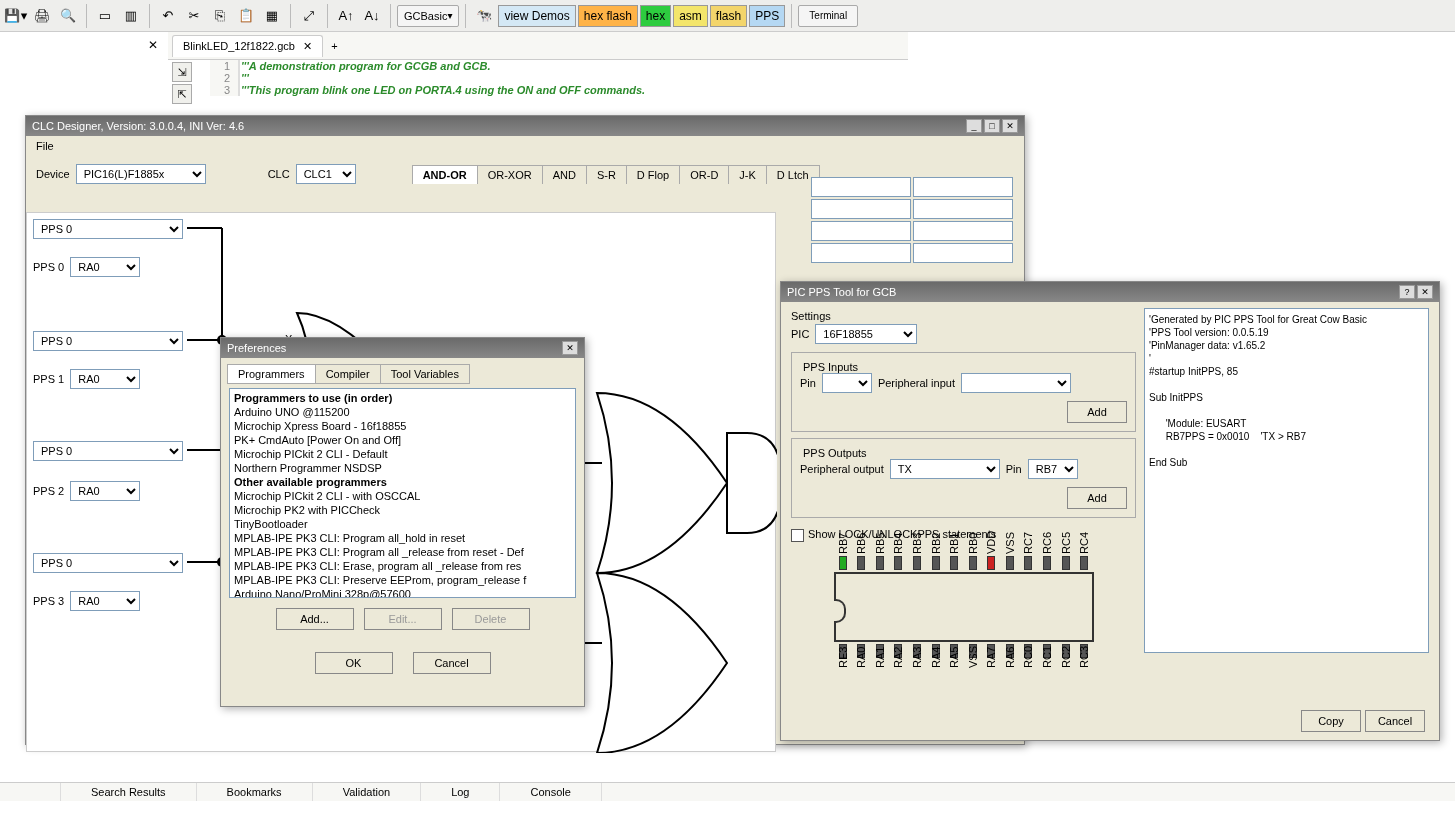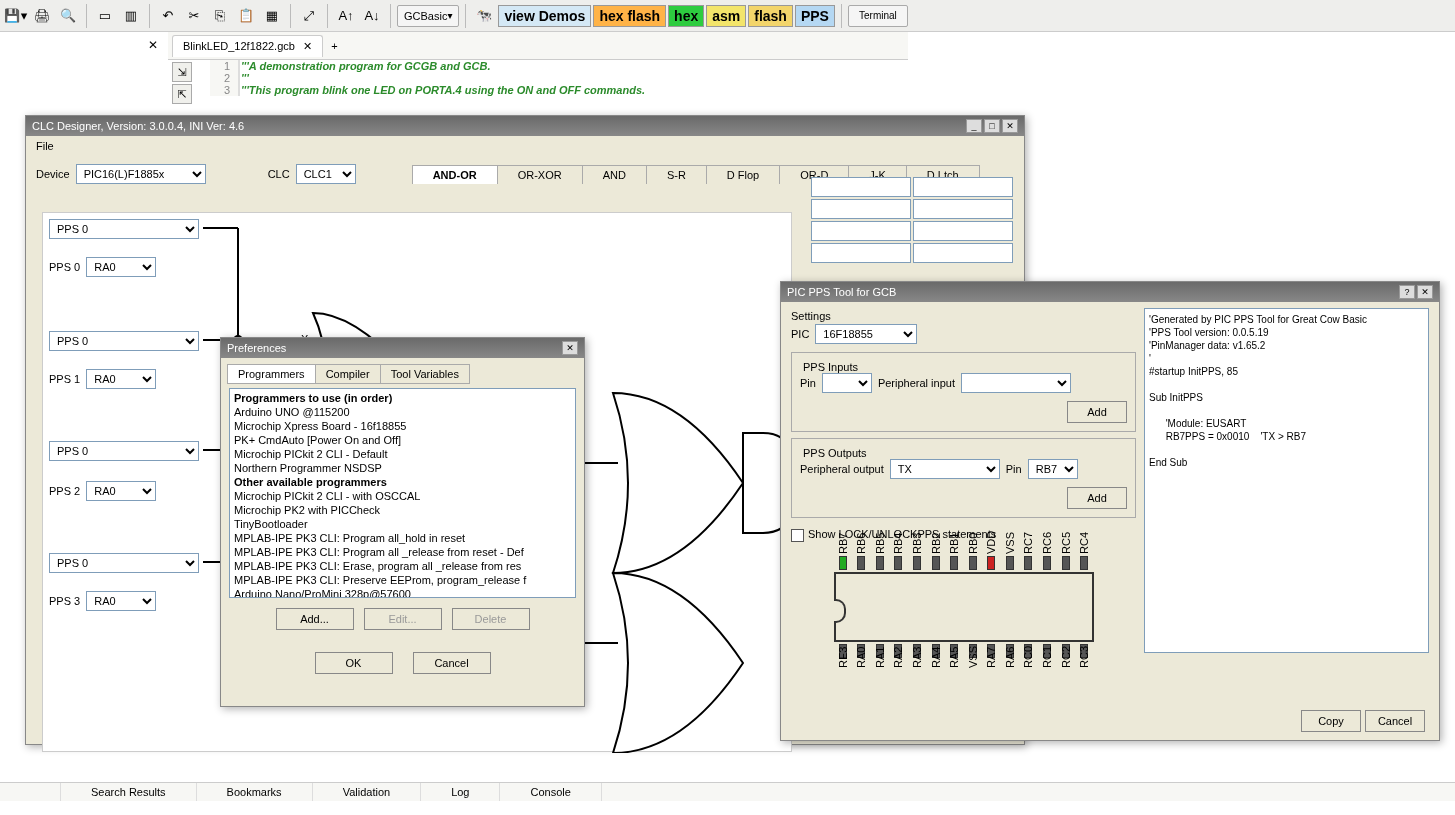--- a/index.html
+++ b/index.html
@@ -1,21 +1,21 @@
 <!DOCTYPE html>
 <html><head>
 <meta charset="utf-8">
 <style>
 * { box-sizing: border-box; margin: 0; padding: 0; font-family: Tahoma, Arial, sans-serif; font-size: 11px; }
 body { background: #fff; width: 1455px; height: 815px; position: relative; overflow: hidden; }
 .toolbar { height: 32px; background: #eeeeec; border-bottom: 1px solid #ccc; display: flex; align-items: center; padding: 0 4px; gap: 2px; }
 .toolbar .sep { width: 1px; height: 24px; background: #bbb; margin: 0 4px; }
 .tbtn { width: 24px; height: 24px; display: flex; align-items: center; justify-content: center; font-size: 13px; cursor: pointer; }
 .tbtn.wide { width: auto; padding: 0 6px; border: 1px solid #aaa; border-radius: 2px; background: #f5f5f5; height: 22px; font-size: 10px; }
-.badge { height: 22px; padding: 0 5px; display: flex; align-items: center; border: 1px solid #999; font-size: 14px; font-weight: bold; }
+.badge { height: 22px; padding: 0 5px; display: flex; align-items: center; border: 1px solid #999; font-size: 12px; font-weight: normal; }
 .badge.orange { background: #ffb347; }
 .badge.green { background: #2dcc3f; }
 .badge.yellow1 { background: #f3e56b; }
 .badge.yellow2 { background: #f3d56b; }
 .badge.blue { background: #b5d8f3; }
 .tabbar { position: absolute; top: 32px; left: 168px; height: 28px; display: flex; align-items: center; background: #f7f7f4; border-bottom: 1px solid #ccc; padding: 0 4px; width: 740px; }
 .tab { padding: 4px 10px; background: #fff; border: 1px solid #ccc; border-bottom: none; border-radius: 3px 3px 0 0; margin-right: 2px; display: flex; align-items: center; gap: 8px; }
 .tab .close { cursor: pointer; }
 .addtab { padding: 2px 6px; cursor: pointer; }
 .gutter-icons { position: absolute; top: 40px; left: 172px; width: 30px; }
@@ -28,25 +28,25 @@
 .window { position: absolute; border: 1px solid #888; background: #ece9d8; box-shadow: 2px 2px 8px rgba(0,0,0,0.3); }
 .titlebar { height: 20px; background: linear-gradient(#6a6a6a,#888); color: #fff; display: flex; align-items: center; padding: 0 6px; font-size: 11px; }
 .titlebar .spacer { flex: 1; }
 .titlebar .wbtn { width: 16px; height: 14px; background: #ddd; color: #000; margin-left: 2px; font-size: 9px; display: flex; align-items: center; justify-content: center; cursor: pointer; border: 1px solid #999; }
 .clc { top: 115px; left: 25px; width: 1000px; height: 630px; z-index: 5; }
 .clc .menubar { padding: 4px 10px; background: #ece9d8; }
 .clc-body { padding: 8px 10px; background: #ece9d8; height: 580px; position: relative; }
 .row { display: flex; align-items: center; gap: 6px; margin-bottom: 8px; }
 select, input[type=text] { height: 20px; border: 1px solid #7f9db9; background: #fff; padding: 0 3px; font-size: 11px; }
 .tabctrl { display: flex; margin-left: 50px; }
-.tabctrl div { padding: 3px 20px; border: 1px solid #aaa; border-bottom: none; background: #ece9d8; margin-right: -1px; font-size: 11px; cursor: pointer; }
+.tabctrl div { padding: 3px 10px; border: 1px solid #aaa; border-bottom: none; background: #ece9d8; margin-right: -1px; font-size: 11px; cursor: pointer; }
 .tabctrl div.active { background: #fff; font-weight: bold; }
 .outputboxes { position: absolute; top: 20px; right: 10px; }
 .outputboxes input { width: 100px; margin: 1px; }
-.circuit { position: absolute; top: 56px; left: 16px; width: 750px; height: 540px; background: #fff; border: 1px solid #ccc; }
+.circuit { position: absolute; top: 56px; left: 0; width: 750px; height: 540px; background: #fff; border: 1px solid #ccc; }
 .pps-row { position: absolute; display: flex; align-items: center; gap: 6px; }
 .pps-row label { font-size: 11px; }
 .gate-label { position: absolute; font-size: 18px; }
 svg.wires { position: absolute; top: 0; left: 0; }
 .pref { top: 337px; left: 220px; width: 365px; height: 370px; z-index: 20; }
 .pref .tabs { display: flex; padding: 6px 6px 0; }
 .pref .tabs div { padding: 3px 10px; border: 1px solid #aaa; background: #ece9d8; margin-right: -1px; cursor: pointer; }
 .pref .tabs div.active { background: #fff; }
 .pref-list { margin: 4px 8px; height: 210px; border: 1px solid #7f9db9; background: #fff; overflow-y: scroll; padding: 2px; }
 .pref-list div { font-size: 11px; padding: 1px 2px; white-space: nowrap; }

